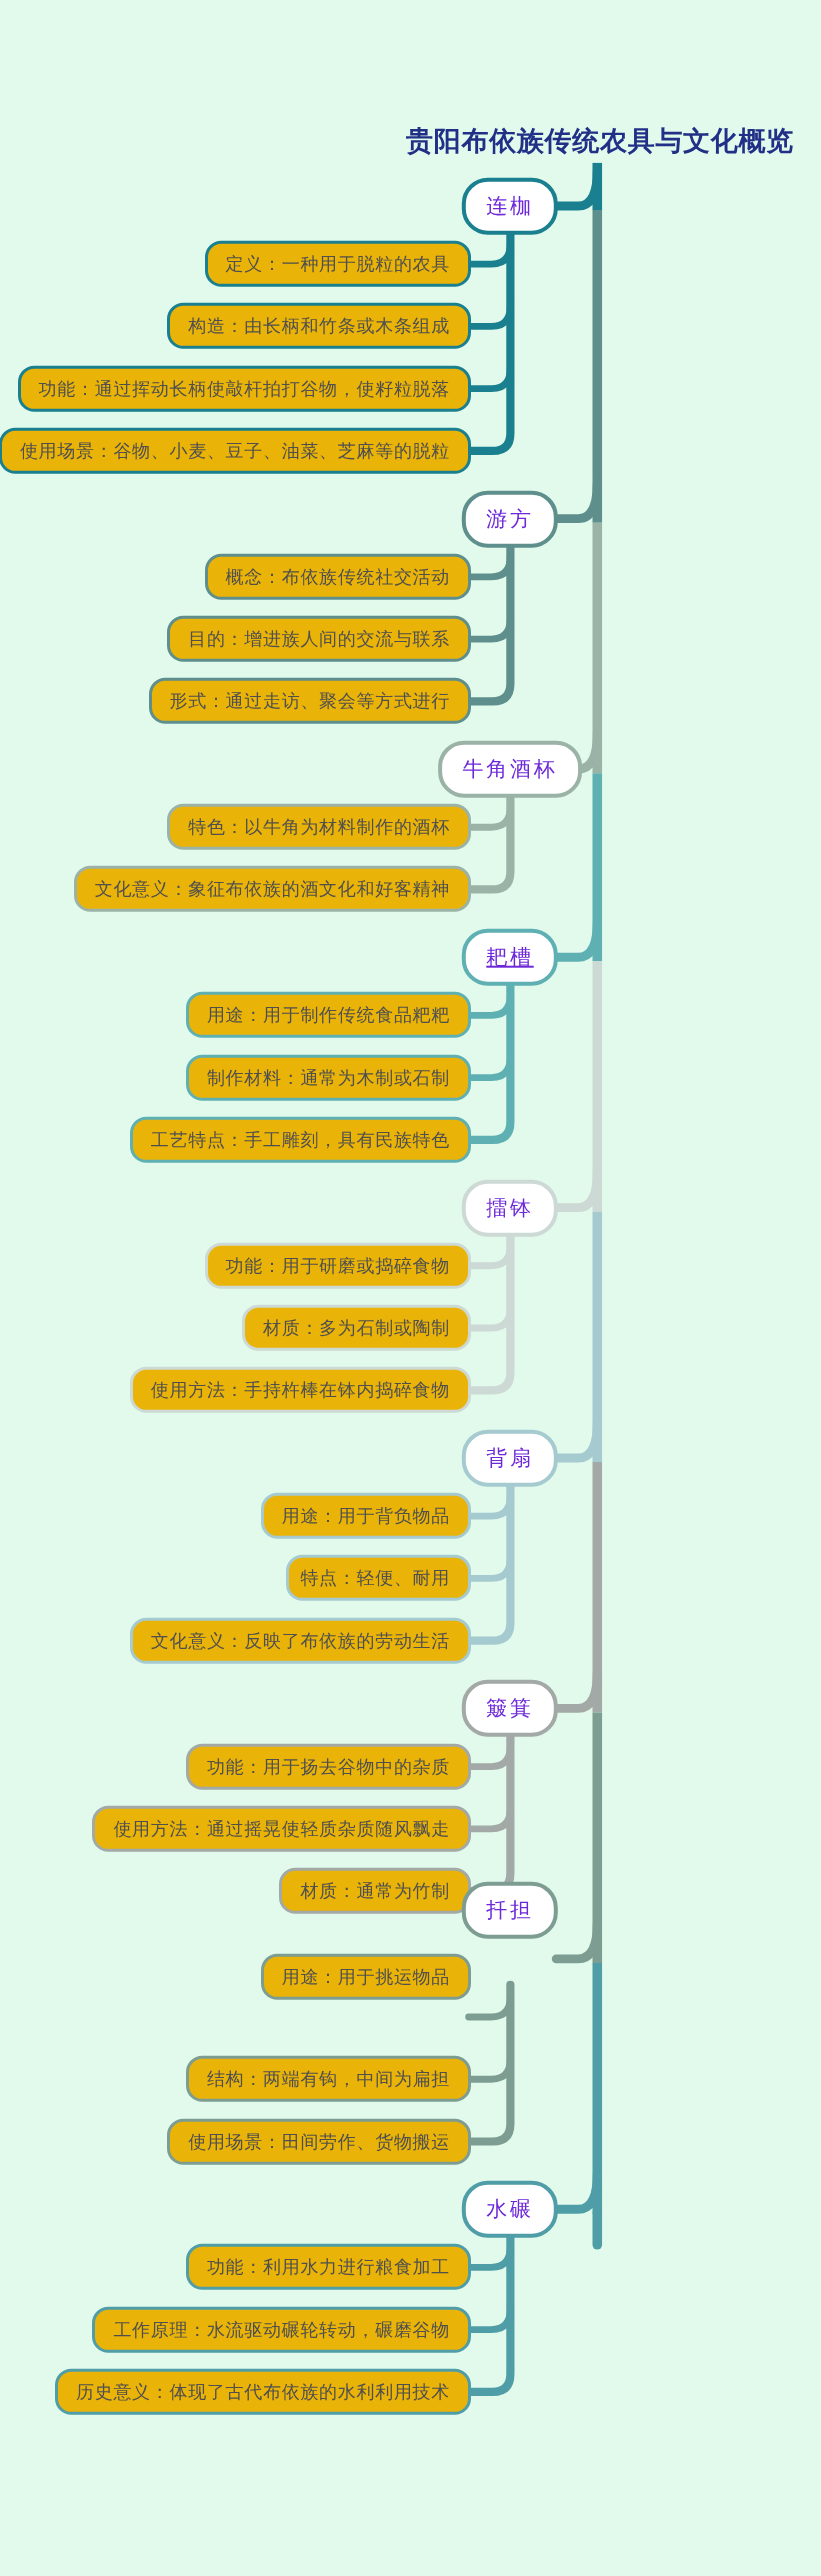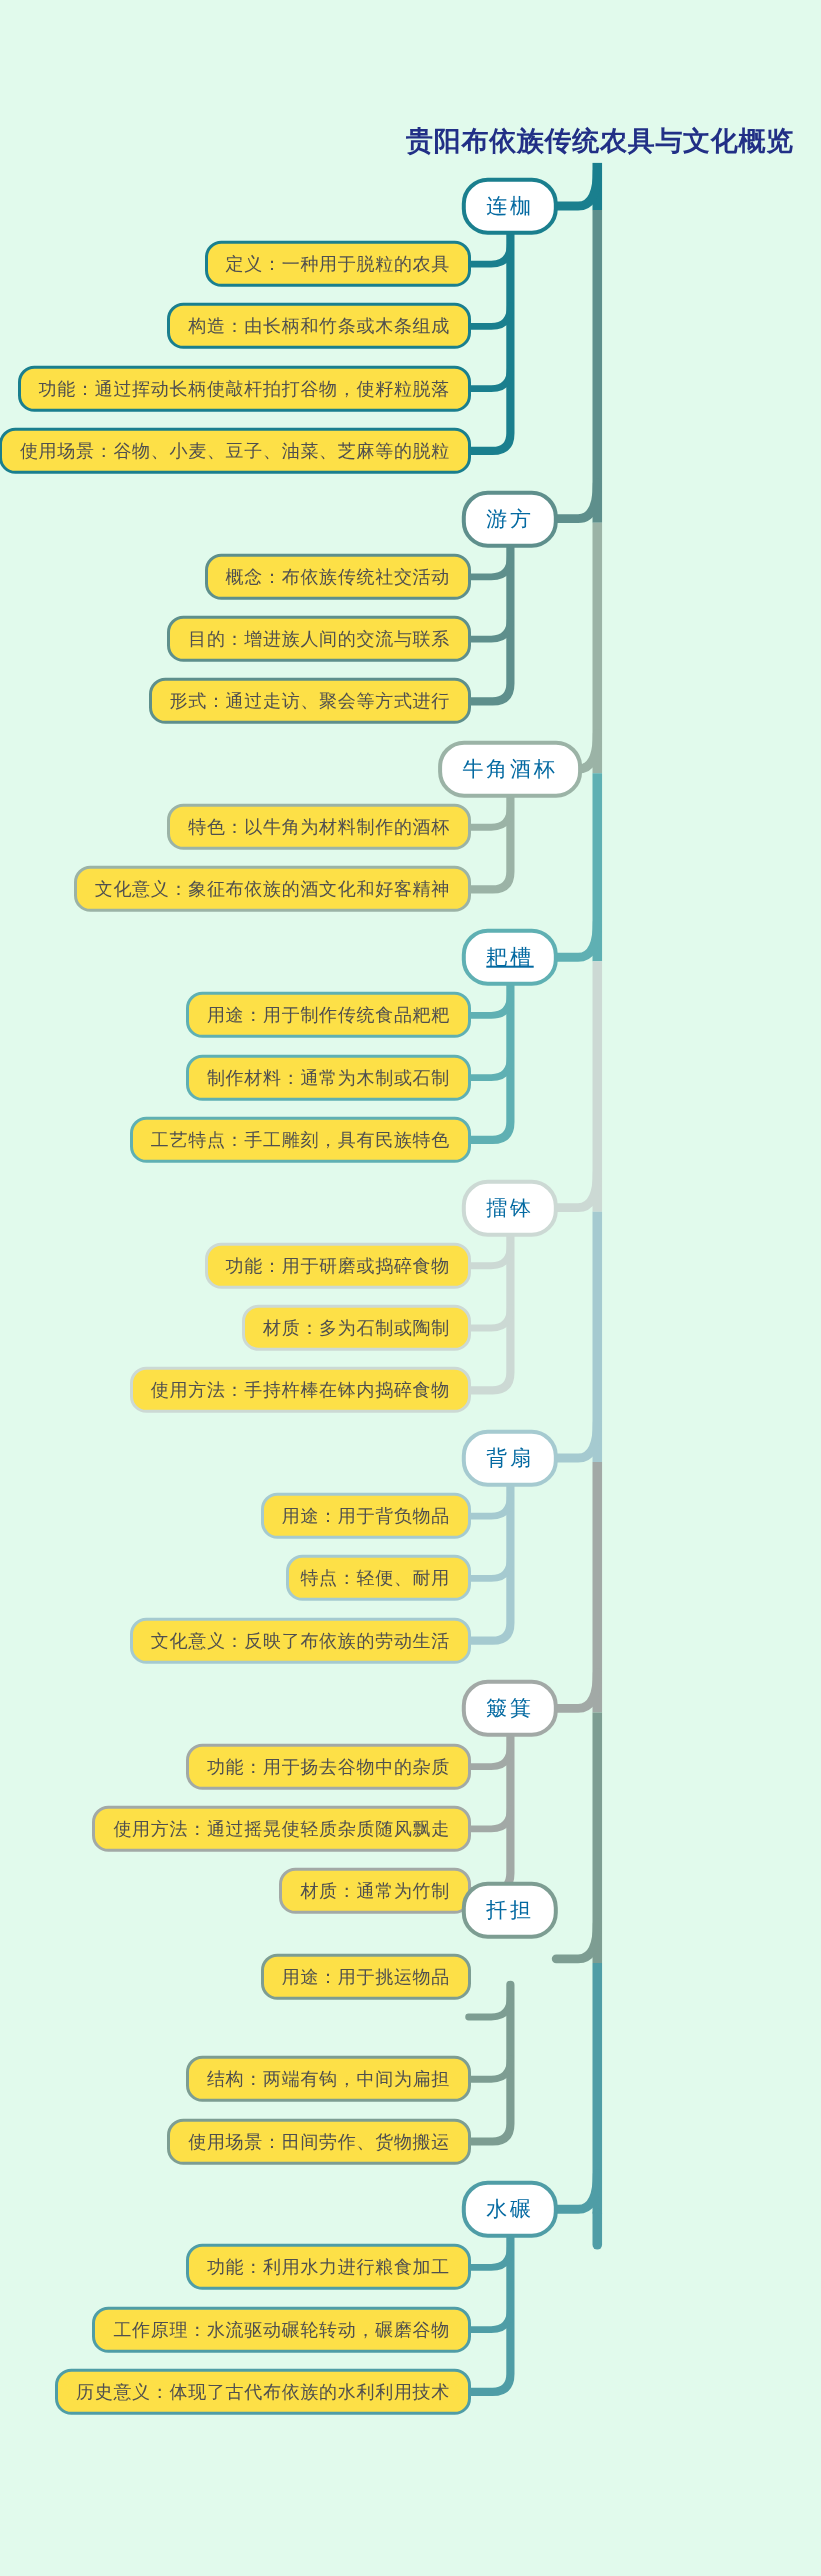--- a/index.html
+++ b/index.html
@@ -25,30 +25,30 @@
   }
   .topic-node{
     position:absolute;
     transform:translate(-50%,-50%);
     background:#ffffff;
     border-style:solid;
     border-width:4.1px;
     border-radius:26px;
     padding:10.3px 20.5px;
     font-size:21px;
-    color:#0369a1;
+    color:#6d28d9;
     white-space:nowrap;
     letter-spacing:2.7px;
     z-index:1;
     box-sizing:border-box;
   }
   .child-box{
     position:absolute;
     transform:translateY(-50%);
-    background:#fde047;
+    background:#eab308;
     border-style:solid;
     border-width:3.4px;
     border-radius:16.4px;
     padding:8.2px 18px;
     font-size:18px;
     color:#4f4f4f;
     white-space:nowrap;
     letter-spacing:0.7px;
     z-index:1;
     box-sizing:border-box;

